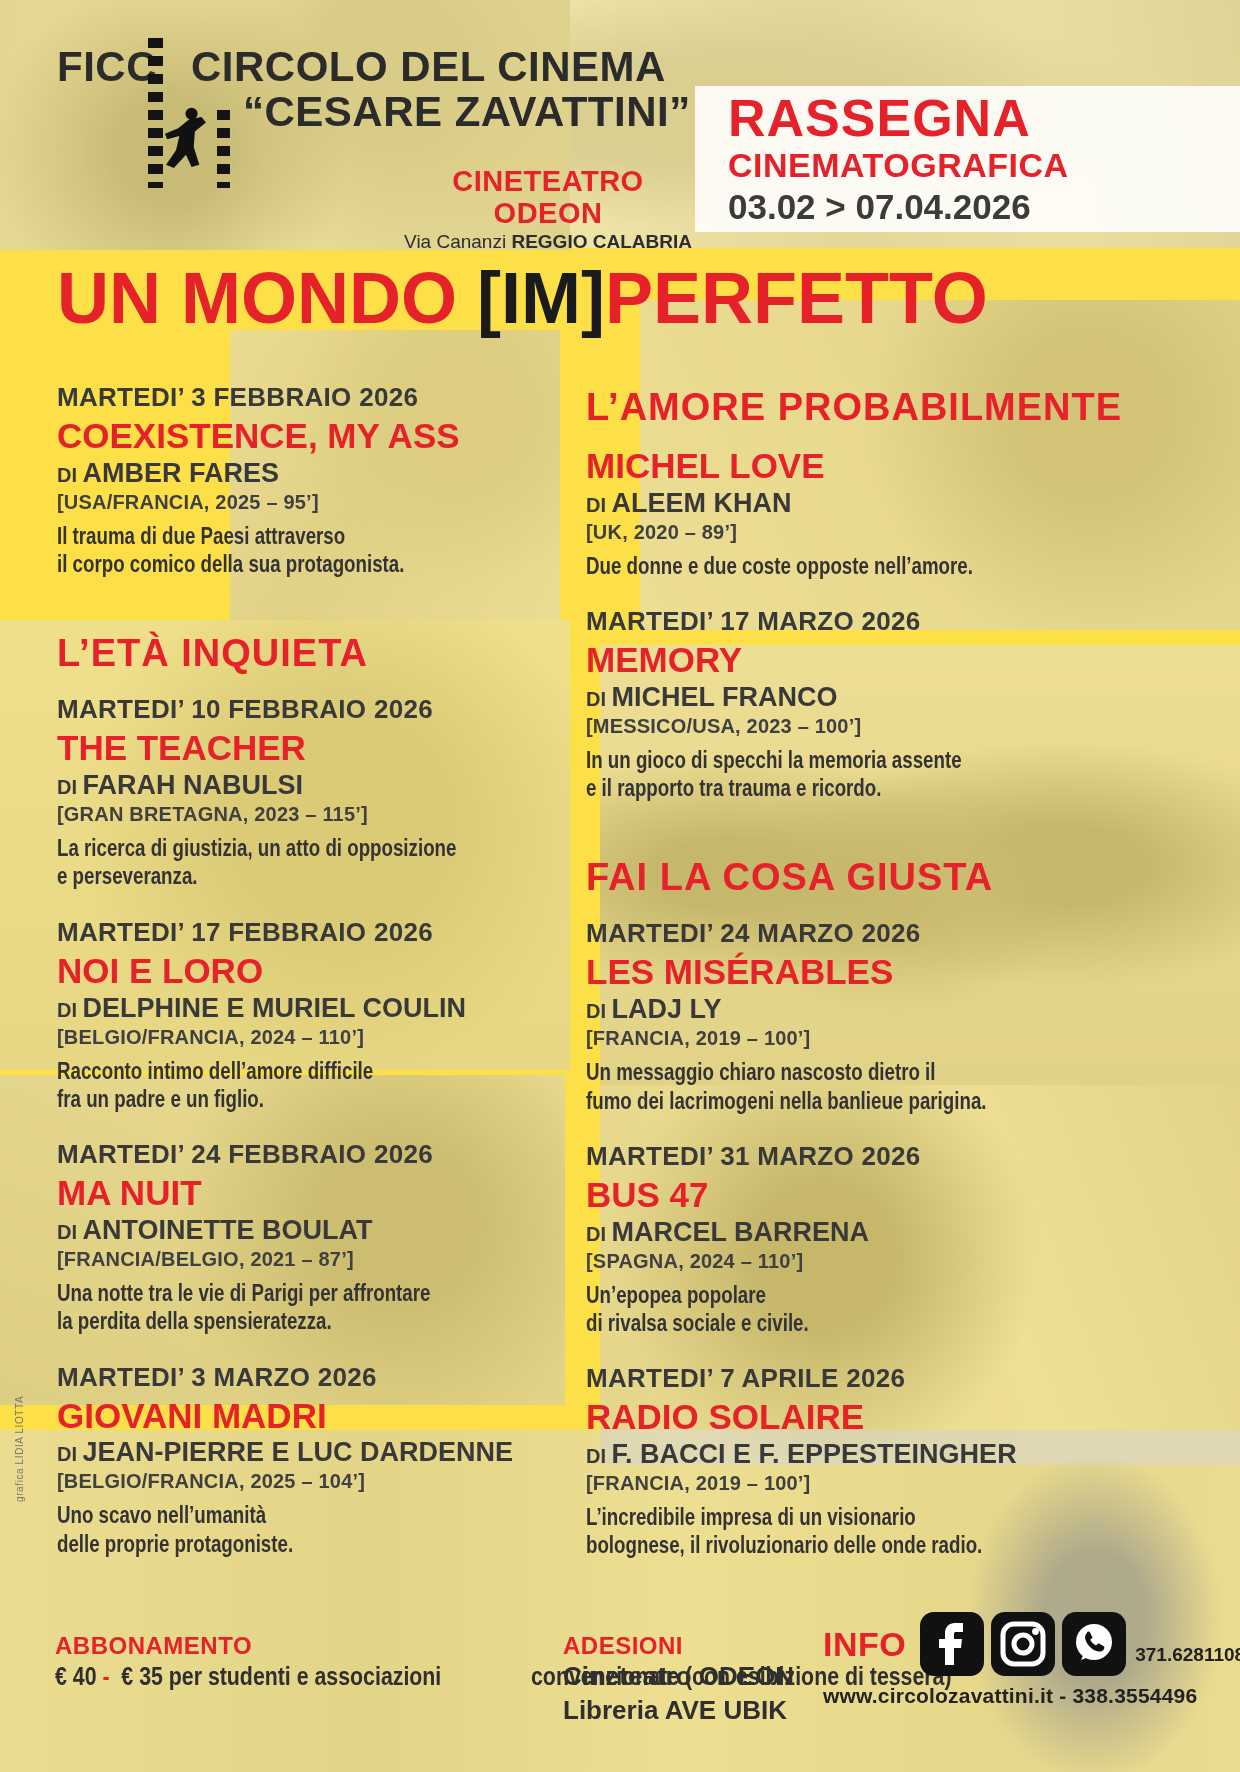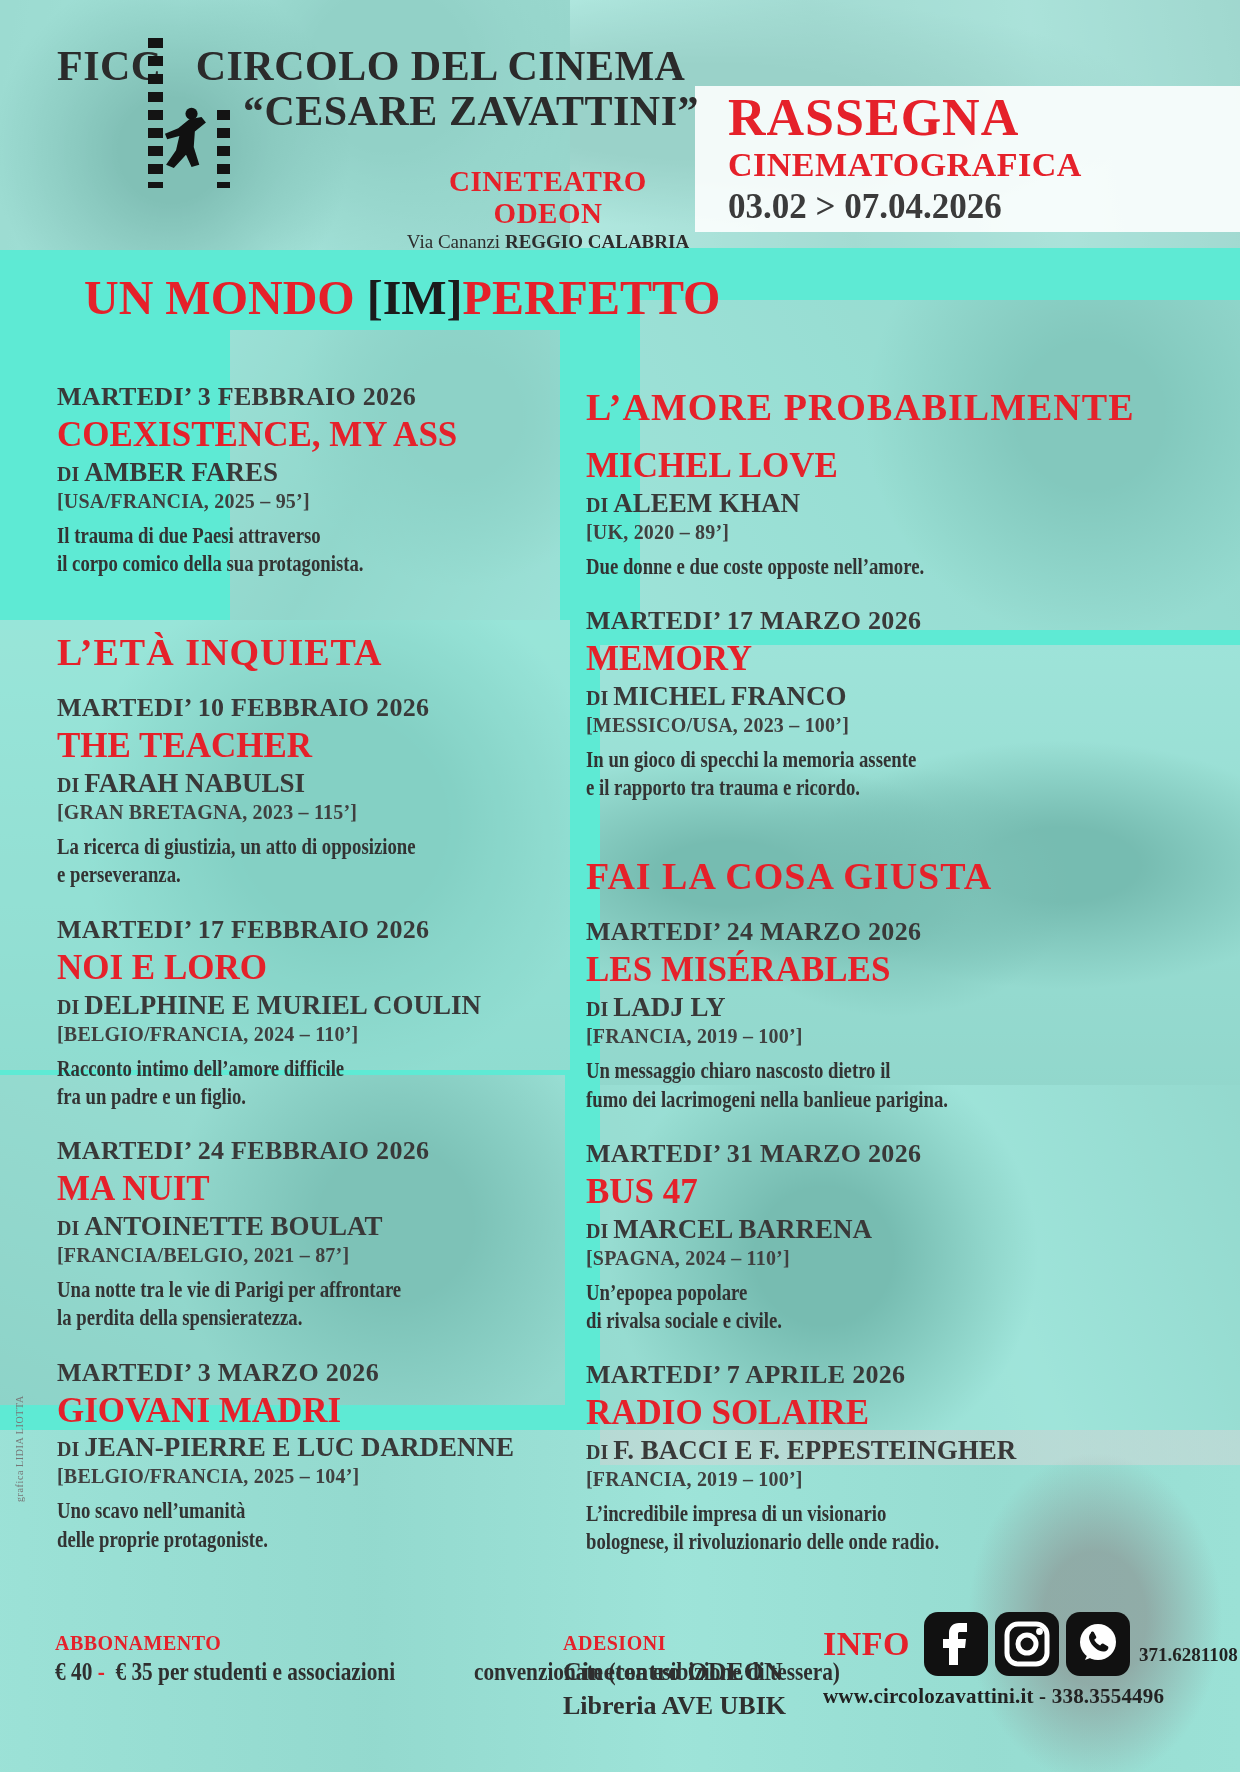--- a/index.html
+++ b/index.html
@@ -1,17 +1,17 @@
 <!DOCTYPE html>
 <html style="--accent: #e5212a; --dark: #393939;"><head>
 <meta charset="utf-8">
 <style>
   html,body{margin:0;padding:0;background:#9a9a9a;}
-  .poster{position:relative;width:1240px;height:1772px;margin:0 auto;background:#5eead4;overflow:hidden;
-          font-family:Liberation Serif, serif;font-weight:700;color:#333;}
+  .poster{position:relative;width:1240px;height:1772px;margin:0 auto;background:#fde047;overflow:hidden;
+          font-family:Liberation Sans, sans-serif;font-weight:700;color:#333;}
   .abs{position:absolute;}
   
   .bg{position:absolute;inset:0;pointer-events:none;}
   .bg div{position:absolute;}
   .bg1{left:0;top:0;width:570px;height:250px;opacity:.55;background:
        radial-gradient(circle at 30% 60%,#9e9e9e 0 12%,transparent 42%),
        radial-gradient(circle at 68% 28%,#bdbdbd 0 18%,transparent 50%),
        linear-gradient(100deg,#cfcfcf,#e2e2e2 50%,#c6c6c6);}
   .bg2{left:570px;top:0;width:670px;height:248px;opacity:.6;background:
        radial-gradient(ellipse at 20% 45%,#c3c3c3 0 25%,transparent 60%),
@@ -51,40 +51,40 @@
   .fs2{left:160px;top:66px;height:78px;width:13px;}
   .figure-wrap{position:absolute;left:102px;top:62px;width:54px;height:62px;}
   .venue{left:398px;top:166px;width:300px;text-align:center;line-height:1.1;}
   .venue-name{font-size:29px;color:var(--accent,#e5212a);letter-spacing:.5px;}
   .venue-addr{font-size:19px;color:#2d2d2d;font-weight:400;margin-top:2px;}
   .venue-addr b{font-weight:700;}
   .event{left:728px;top:92px;line-height:1;white-space:nowrap;}
   .event-l1{font-size:52px;color:var(--accent,#e5212a);letter-spacing:1px;}
   .event-l2{font-size:34px;color:var(--accent,#e5212a);letter-spacing:.5px;margin-top:4px;}
   .event-dates{font-size:35px;color:#3b3b3b;margin-top:7px;}
-  .main-title{left:57px;top:274px;font-size:48px;line-height:1;color:var(--accent,#e5212a);white-space:nowrap;letter-spacing:0;margin-left:27px;}
+  .main-title{left:57px;top:262px;font-size:72px;line-height:1;color:var(--accent,#e5212a);white-space:nowrap;letter-spacing:0;}
   .main-title .mid{color:#1b1b1b;}
   
   .columns{position:absolute;left:57px;top:382px;width:1128px;display:flex;gap:24px;}
   .col-left{width:505px;flex:none;}
   .col-right{flex:1;min-width:0;}
   .section-title{font-size:38px;color:var(--accent,#e5212a);letter-spacing:1px;margin:56px 0 22px;line-height:1;white-space:nowrap;}
   .column > .section-title:first-child{margin-top:6px;}
   .entry{margin-top:26px;}
   .column > .entry:first-child{margin-top:0;}
   .section-title + .entry{margin-top:0;}
   .e-date{font-size:26px;color:var(--dark,#393939);letter-spacing:.3px;white-space:nowrap;}
   .e-title{font-size:35px;color:var(--accent,#e5212a);margin-top:5px;line-height:1.05;white-space:nowrap;}
   .e-dir{font-size:27px;color:var(--dark,#393939);margin-top:3px;white-space:nowrap;}
   .e-dir .di{font-size:20px;}
   .e-meta{font-size:20px;color:#404040;margin-top:2px;letter-spacing:.2px;white-space:nowrap;}
   .e-desc{font-size:24px;color:#333;margin-top:8px;line-height:1.18;white-space:pre-line;}
   .condensed{display:inline-block;transform:scaleX(.78);transform-origin:0 0;white-space:pre;}
   
-  .f-label{font-size:20px;color:var(--accent,#e5212a);letter-spacing:.5px;white-space:nowrap;}
+  .f-label{font-size:24px;color:var(--accent,#e5212a);letter-spacing:.5px;white-space:nowrap;}
   .f-line{font-size:26px;color:#2f2f2f;line-height:1.3;white-space:pre;}
   .fcondensed{display:inline-block;transform:scaleX(.82);transform-origin:0 0;white-space:pre;}
   .f-abb{left:55px;top:1632px;}
   .f-abb .dash{color:var(--accent,#e5212a);}
   .f-ade{left:563px;top:1632px;}
   .f-info{left:823px;top:1608px;display:flex;align-items:center;height:72px;}
   .f-info .f-label{font-size:34px;margin-right:14px;}
   .sicon{width:64px;height:64px;margin-right:7px;flex:none;}
   .f-phone{font-size:19px;color:#222;margin-left:2px;align-self:center;margin-top:22px;white-space:nowrap;}
   .f-web{left:823px;top:1684px;font-size:21px;color:#222;white-space:nowrap;letter-spacing:.2px;}

